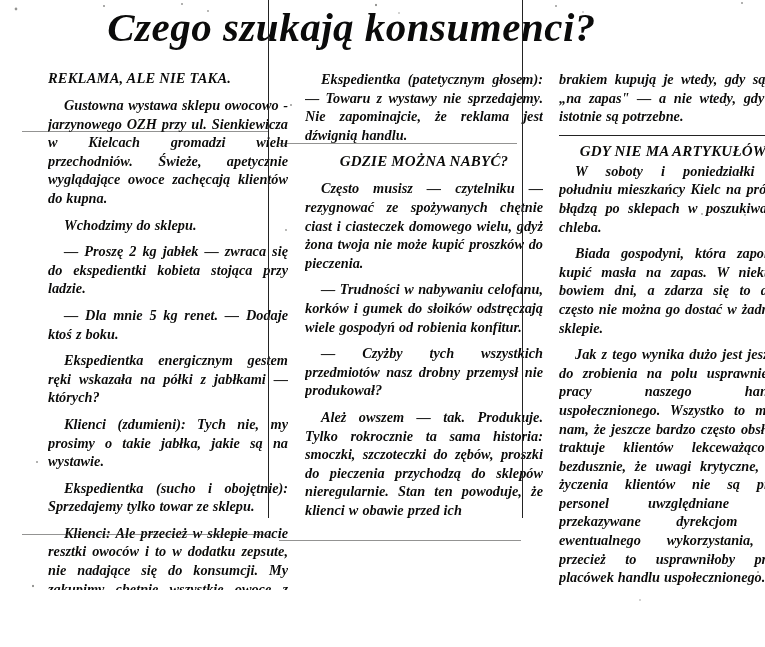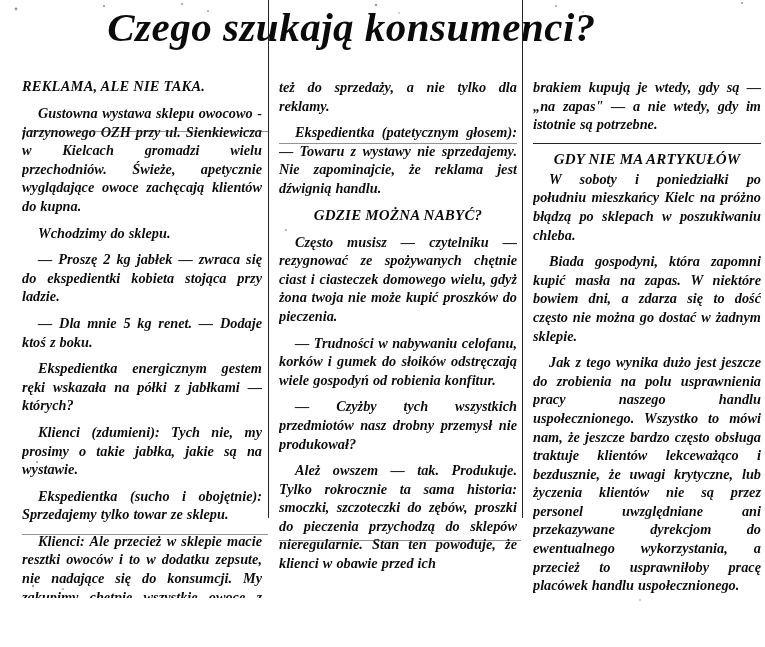--- a/index.html
+++ b/index.html
@@ -47,24 +47,25 @@
   
   .columns {
     position: absolute;
     left: 0;
     top: 62px;
     width: 765px;
     height: 520px;
   }
   .col {
     position: absolute;
-    top: 16px;
+    top: 8px;
     height: 520px;
     box-sizing: border-box;
     overflow: hidden;
+    margin-left: 26px;
   }
   #col-1 { left: 22px;  width: 240px; }
   #col-2 { left: 279px; width: 238px; }
   #col-3 { left: 533px; width: 228px; }
 
   
   .vrule {
     position: absolute;
     top: 0;
     width: 1px;
@@ -144,21 +145,20 @@
       <p class="body">Wchodzimy do sklepu.</p>
       <p class="body">— Proszę 2 kg jabłek — zwraca się do ekspedientki kobieta stojąca przy ladzie.</p>
       <p class="body">— Dla mnie 5 kg renet. — Dodaje ktoś z boku.</p>
       <p class="body">Ekspedientka energicznym gestem ręki wskazała na półki z jabłkami — których?</p>
       <p class="body">Klienci (zdumieni): Tych nie, my prosimy o takie jabłka, jakie są na wystawie.</p>
       <p class="body">Ekspedientka (sucho i obojętnie): Sprzedajemy tylko towar ze sklepu.</p>
       <p class="body">Klienci: Ale przecież w sklepie macie resztki owoców i to w dodatku zepsute, nie nadające się do konsumcji. My zakupimy chętnie wszystkie owoce z wystawy — przecież są one</p>
     </div>
 
     <div class="col" id="col-2">
-      <p class="body noindent">też do sprzedaży, a nie tylko dla reklamy.</p>
       <p class="body">Ekspedientka (patetycznym głosem): — Towaru z wystawy nie sprzedajemy. Nie zapominajcie, że reklama jest dźwignią handlu.</p>
 
       <div class="subhead">GDZIE MOŻNA NABYĆ?</div>
 
       <p class="body">Często musisz — czytelniku — rezygnować ze spożywanych chętnie ciast i ciasteczek domowego wielu, gdyż żona twoja nie może kupić proszków do pieczenia.</p>
       <p class="body">— Trudności w nabywaniu celofanu, korków i gumek do słoików odstręczają wiele gospodyń od robienia konfitur.</p>
       <p class="body">— Czyżby tych wszystkich przedmiotów nasz drobny przemysł nie produkował?</p>
       <p class="body">Ależ owszem — tak. Produkuje. Tylko rokrocznie ta sama historia: smoczki, szczoteczki do zębów, proszki do pieczenia przychodzą do sklepów nieregularnie. Stan ten powoduje, że klienci w obawie przed ich</p>
     </div>
 

